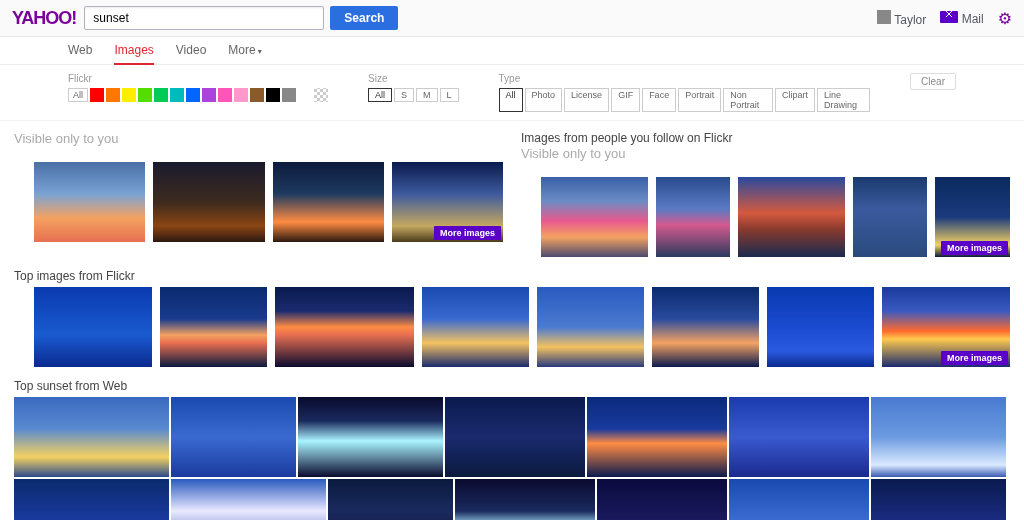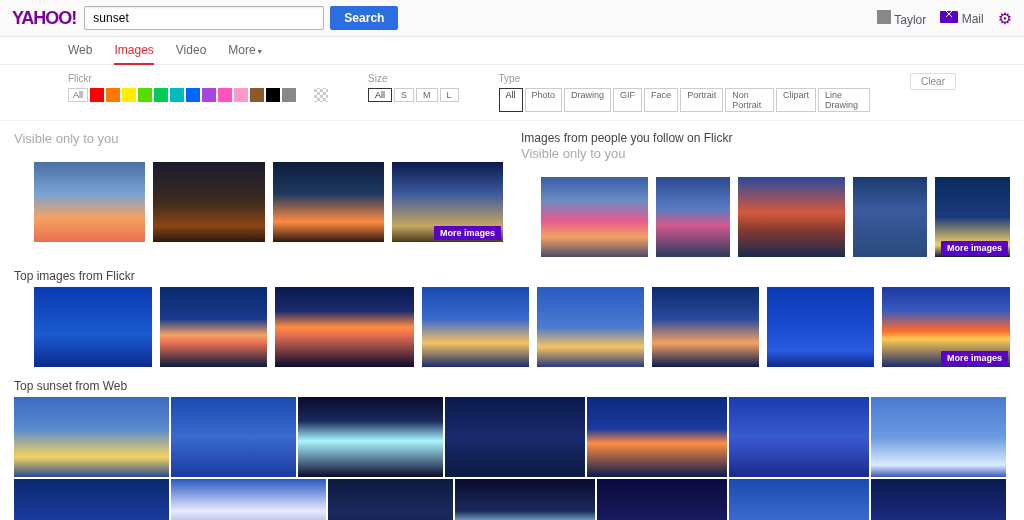--- a/index.html
+++ b/index.html
@@ -131,21 +131,21 @@
         <div class="pill">S</div>
         <div class="pill">M</div>
         <div class="pill">L</div>
       </div>
   </div>
   <div class="filter-group">
     <div class="label">Type</div>
     <div class="pill-row" id="type-row">
         <div class="pill sel">All</div>
         <div class="pill">Photo</div>
-        <div class="pill">Drawing</div>
+        <div class="pill">License</div>
         <div class="pill">GIF</div>
         <div class="pill">Face</div>
         <div class="pill">Portrait</div>
         <div class="pill">Non Portrait</div>
         <div class="pill">Clipart</div>
         <div class="pill">Line Drawing</div>
       </div>
   </div>
   <button class="clear-btn">Clear</button>
 </div>

